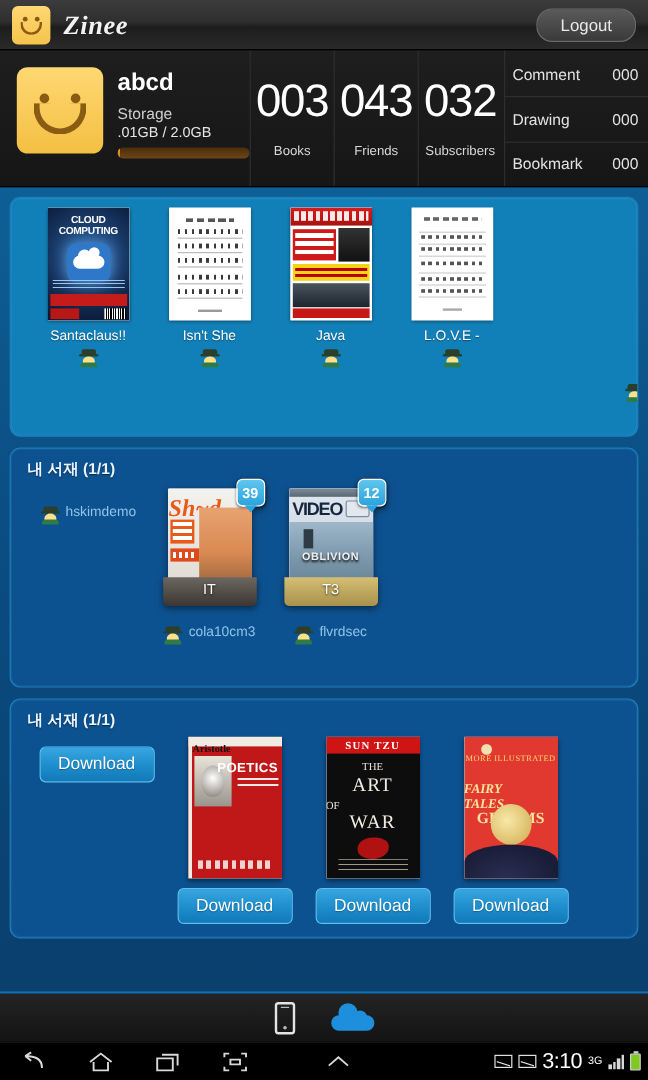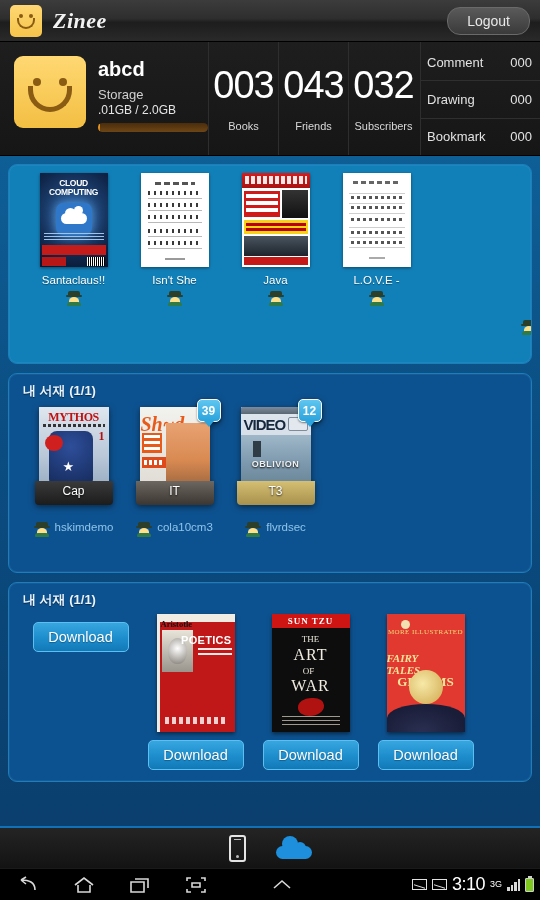--- a/index.html
+++ b/index.html
@@ -328,21 +328,21 @@
   .poetics .wleft { position:absolute; left:0; top:0; bottom:0; width:3px; background:#f0ece4; }
 
   .artwar { background:#0d0d0d; }
   .artwar .red { position:absolute; left:0; right:0; top:0; height:14px; background:#cf1414; }
   .artwar .red:after { content:"SUN TZU"; position:absolute; left:0; right:0; top:2px; text-align:center;
     color:#fff; font-size:9px; font-weight:bold; letter-spacing:1px; font-family:"Liberation Serif",serif; }
   .artwar .l1 { position:absolute; left:0; right:0; top:20px; text-align:center; color:#e8e4d8;
     font-size:9px; font-family:"Liberation Serif",serif; }
   .artwar .l2 { position:absolute; left:0; right:0; top:32px; text-align:center; color:#f0ece0;
     font-size:16px; font-family:"Liberation Serif",serif; letter-spacing:1px; }
-  .artwar .l3 { position:absolute; left:0; right:4px; top:52px; text-align:center; color:#e8e4d8;
+  .artwar .l3 { position:absolute; left:0; right:4px; top:52px; text-align:left; color:#e8e4d8;
     font-size:9px; font-family:Liberation Serif, serif; }
   .artwar .l4 { position:absolute; left:0; right:0; top:63px; text-align:center; color:#f0ece0;
     font-size:16px; font-family:"Liberation Serif",serif; letter-spacing:1px; }
   .artwar .blob { position:absolute; left:26px; top:84px; width:26px; height:18px;
     background:#b01212; border-radius:50% 40% 55% 45%; }
   .artwar .fl { position:absolute; left:10px; right:10px; bottom:6px; height:10px;
     background:repeating-linear-gradient(to bottom,#a09a8e 0 1px,transparent 1px 4px); }
 
   .grimms { background:#e1382f; }
   .grimms .t1 { position:absolute; left:0; right:0; top:14px; text-align:center; color:#f4d97a;
@@ -572,35 +572,20 @@
           </div>
         </div>
       </div>
     </div>
 
     <div class="panel p2">
       <div class="sec-title">내 서재 (1/1)</div>
       <div class="row">
 
         <div class="shelfcell">
-          <div class="book3d">
-            <div class="cover">
-                <div class="cv mythos">
-              <div class="ttl">MYTHOS</div>
-              <div class="sub"></div>
-                  <div class="hero"></div>
-                  <div class="glove"></div>
-              <div class="star">★</div>
-              <div class="num1">1</div>
-            </div>
-              </div>
-            <div class="shelfband" style="background:linear-gradient(to bottom,#3a3a3a,#1c1c1c)">
-              <div class="nm">Cap</div>
-            </div>
-          </div>
           <div class="owner">
             <span class="person-icon">
               <span class="hat"></span>
                 <span class="brim"></span>
                 <span class="face"></span>
                 <span class="body"></span>
             </span>
             <span class="nm">hskimdemo</span>
           </div>
         </div>

